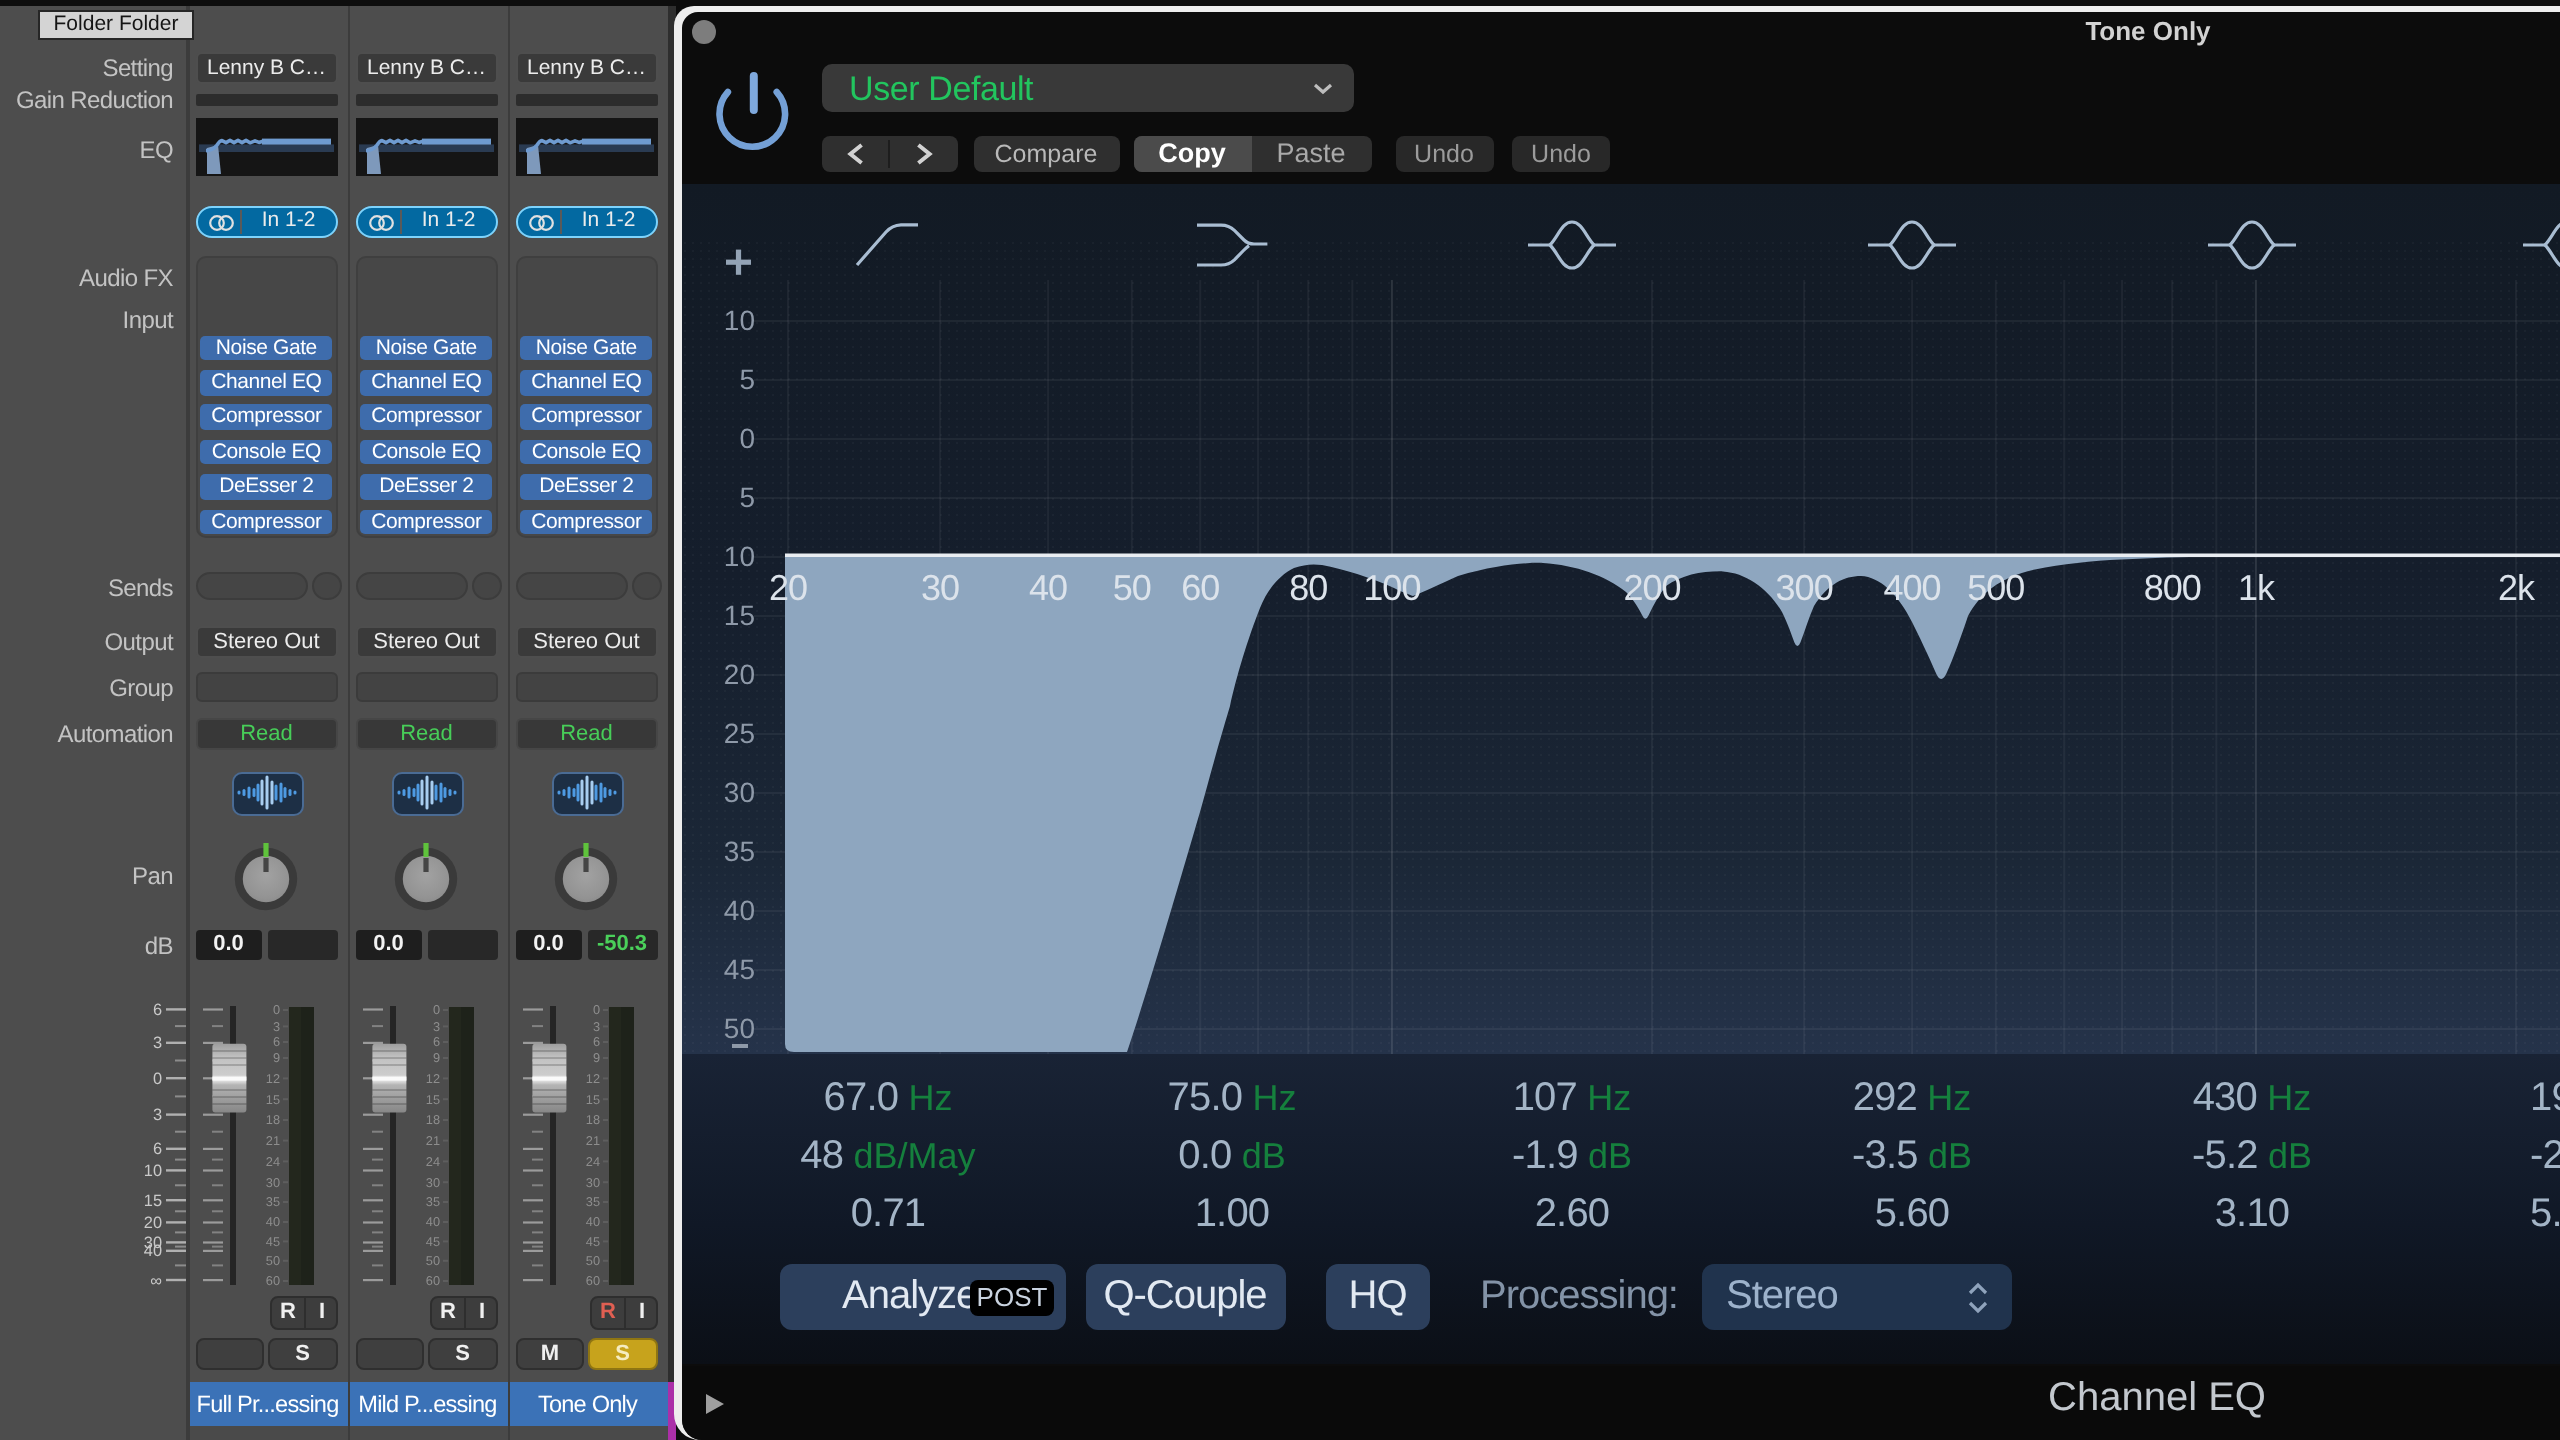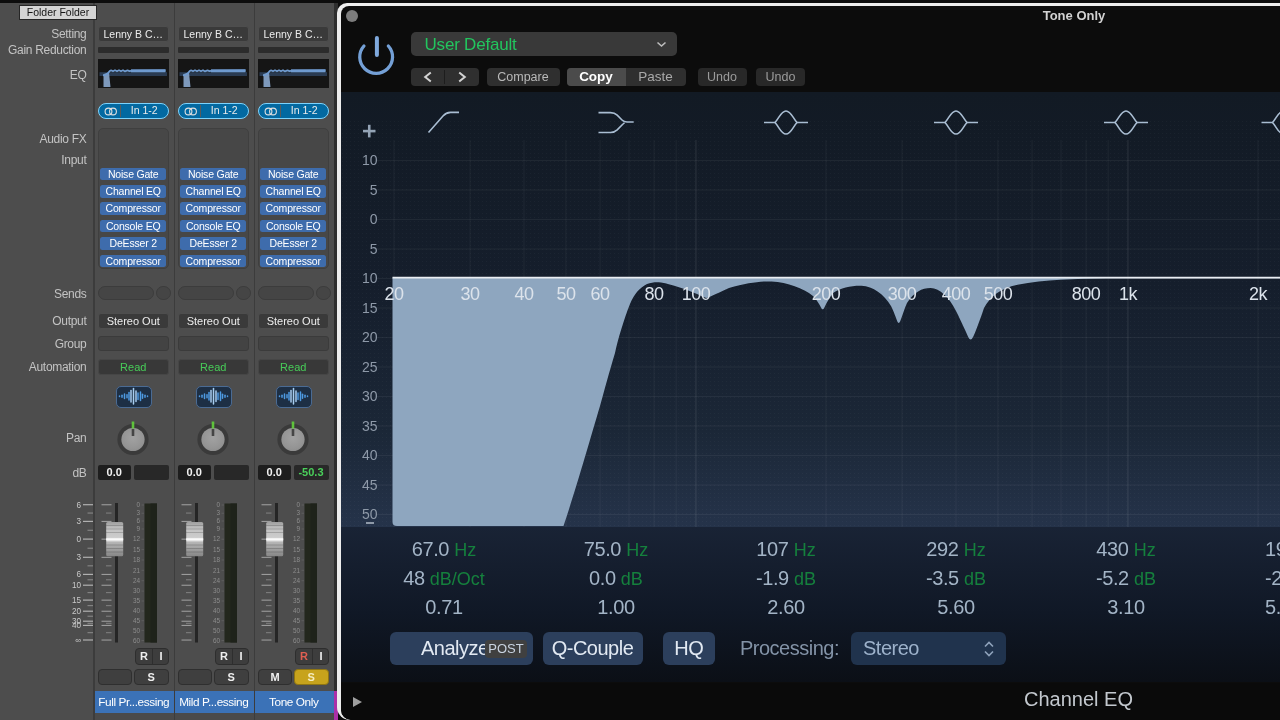--- a/index.html
+++ b/index.html
@@ -677,37 +677,37 @@
 
     <div class="abs" style="left:0;top:521.5px;width:939.5px;height:155px;background:linear-gradient(180deg,#192335 0%,#101826 55%,#0b0f16 100%);"></div>
 
     <div class="vcol" style="left:23.5px;top:533px;">67.0&nbsp;<span class="u">Hz</span></div>
     <div class="vcol" style="left:195.5px;top:533px;">75.0&nbsp;<span class="u">Hz</span></div>
     <div class="vcol" style="left:365.5px;top:533px;">107&nbsp;<span class="u">Hz</span></div>
     <div class="vcol" style="left:535.5px;top:533px;">292&nbsp;<span class="u">Hz</span></div>
     <div class="vcol" style="left:705.5px;top:533px;">430&nbsp;<span class="u">Hz</span></div>
     <div class="vcol" style="left:924.5px;top:533px;text-align:left;">1950&nbsp;</div>
 
-    <div class="vcol" style="left:23.5px;top:562.5px;">48&nbsp;<span class="u">dB/Oct</span></div>
+    <div class="vcol" style="left:23.5px;top:562.5px;">48&nbsp;<span class="u">dB/May</span></div>
     <div class="vcol" style="left:195.5px;top:562.5px;">0.0&nbsp;<span class="u">dB</span></div>
     <div class="vcol" style="left:365.5px;top:562.5px;">-1.9&nbsp;<span class="u">dB</span></div>
     <div class="vcol" style="left:535.5px;top:562.5px;">-3.5&nbsp;<span class="u">dB</span></div>
     <div class="vcol" style="left:705.5px;top:562.5px;">-5.2&nbsp;<span class="u">dB</span></div>
     <div class="vcol" style="left:924.5px;top:562.5px;text-align:left;">-2.0&nbsp;</div>
 
     <div class="vcol" style="left:23.5px;top:591px;">0.71</div>
     <div class="vcol" style="left:195.5px;top:591px;">1.00</div>
     <div class="vcol" style="left:365.5px;top:591px;">2.60</div>
     <div class="vcol" style="left:535.5px;top:591px;">5.60</div>
     <div class="vcol" style="left:705.5px;top:591px;">3.10</div>
     <div class="vcol" style="left:924.5px;top:591px;text-align:left;">5.00</div>
 
     <div class="bluebtn" style="left:49.5px;width:143px;text-align:left;">
       <span style="margin-left:31px;">Analyzer</span>
-      <span style="position:absolute;left:95px;top:7.5px;width:42px;height:18px;background:#404040;border-radius:4px;font-size:13px;color:#c9d3e0;letter-spacing:0;line-height:18px;text-align:center;">POST</span>
+      <span style="position:absolute;left:95px;top:7.5px;width:42px;height:18px;background:#000000;border-radius:4px;font-size:13px;color:#c9d3e0;letter-spacing:0;line-height:18px;text-align:center;">POST</span>
     </div>
     <div class="bluebtn" style="left:202px;width:100px;">Q-Couple</div>
     <div class="bluebtn" style="left:322px;width:52.5px;">HQ</div>
     <div class="abs" style="left:399.5px;top:626.5px;width:110px;height:33px;color:#8393a7;font-size:20px;letter-spacing:-0.5px;line-height:33px;">Processing:</div>
     <div class="bluebtn" style="left:510.5px;width:155px;background:#20334d;text-align:left;color:#9db2cb;">
       <span style="margin-left:12px;">Stereo</span>
       <svg class="abs" style="left:132px;top:9px;" width="12" height="16">
         <polyline points="2,5.5 6,1.5 10,5.5" fill="none" stroke="#8fa3bc" stroke-width="1.6"></polyline>
         <polyline points="2,10.5 6,14.5 10,10.5" fill="none" stroke="#8fa3bc" stroke-width="1.6"></polyline>
       </svg>

